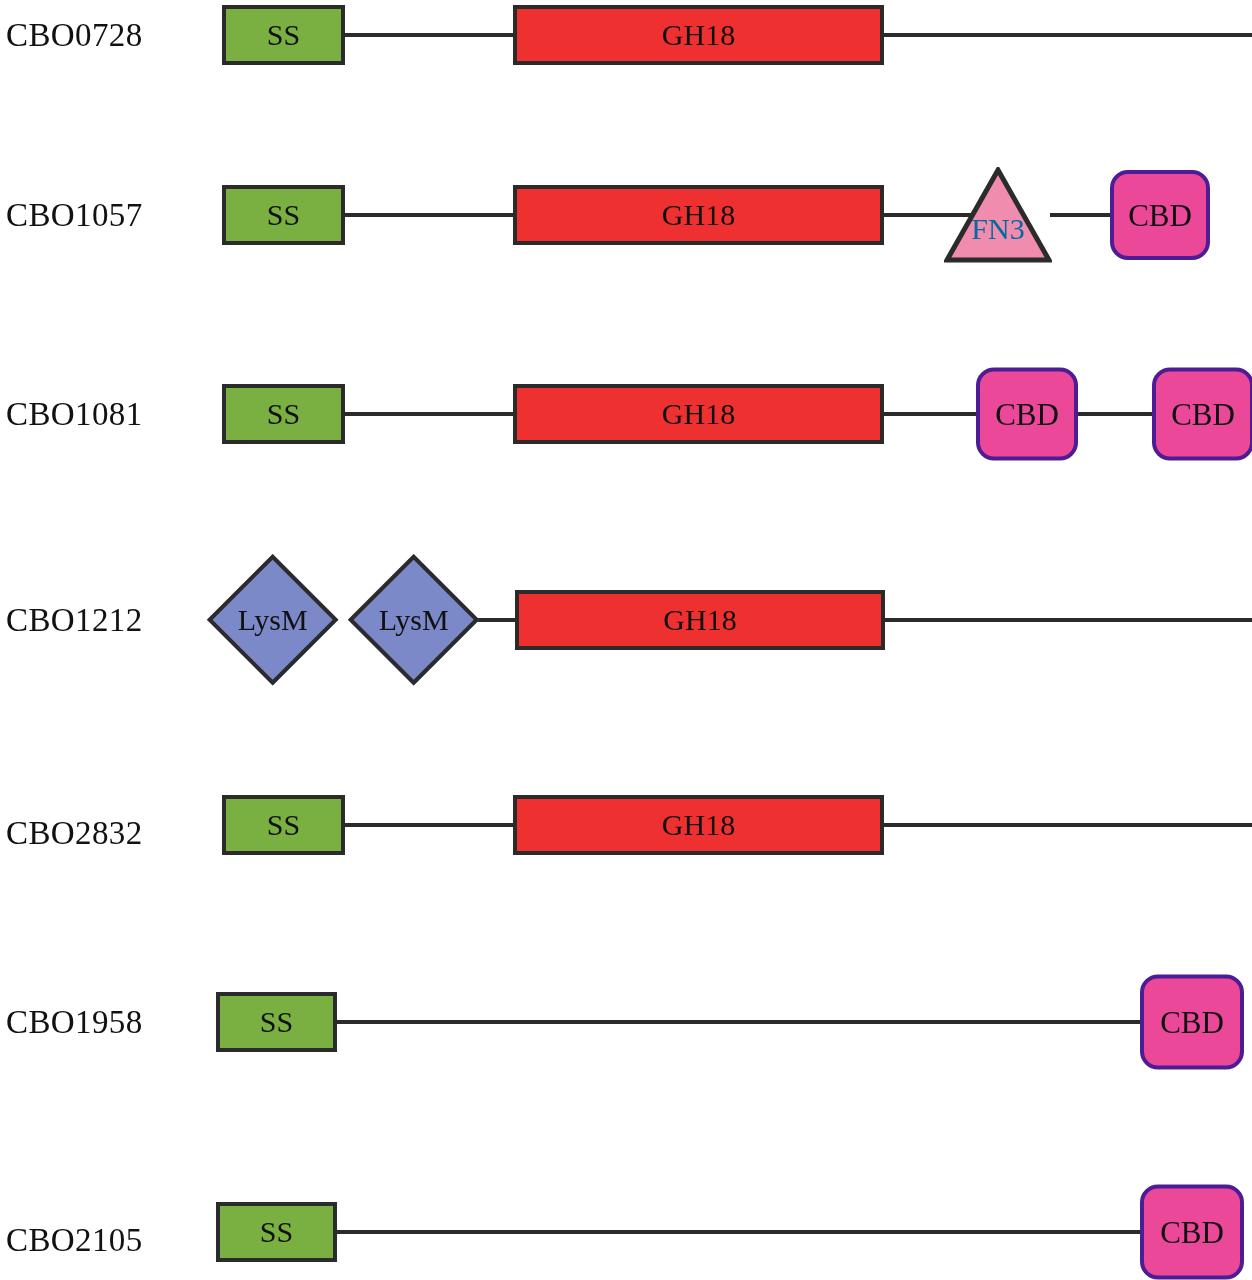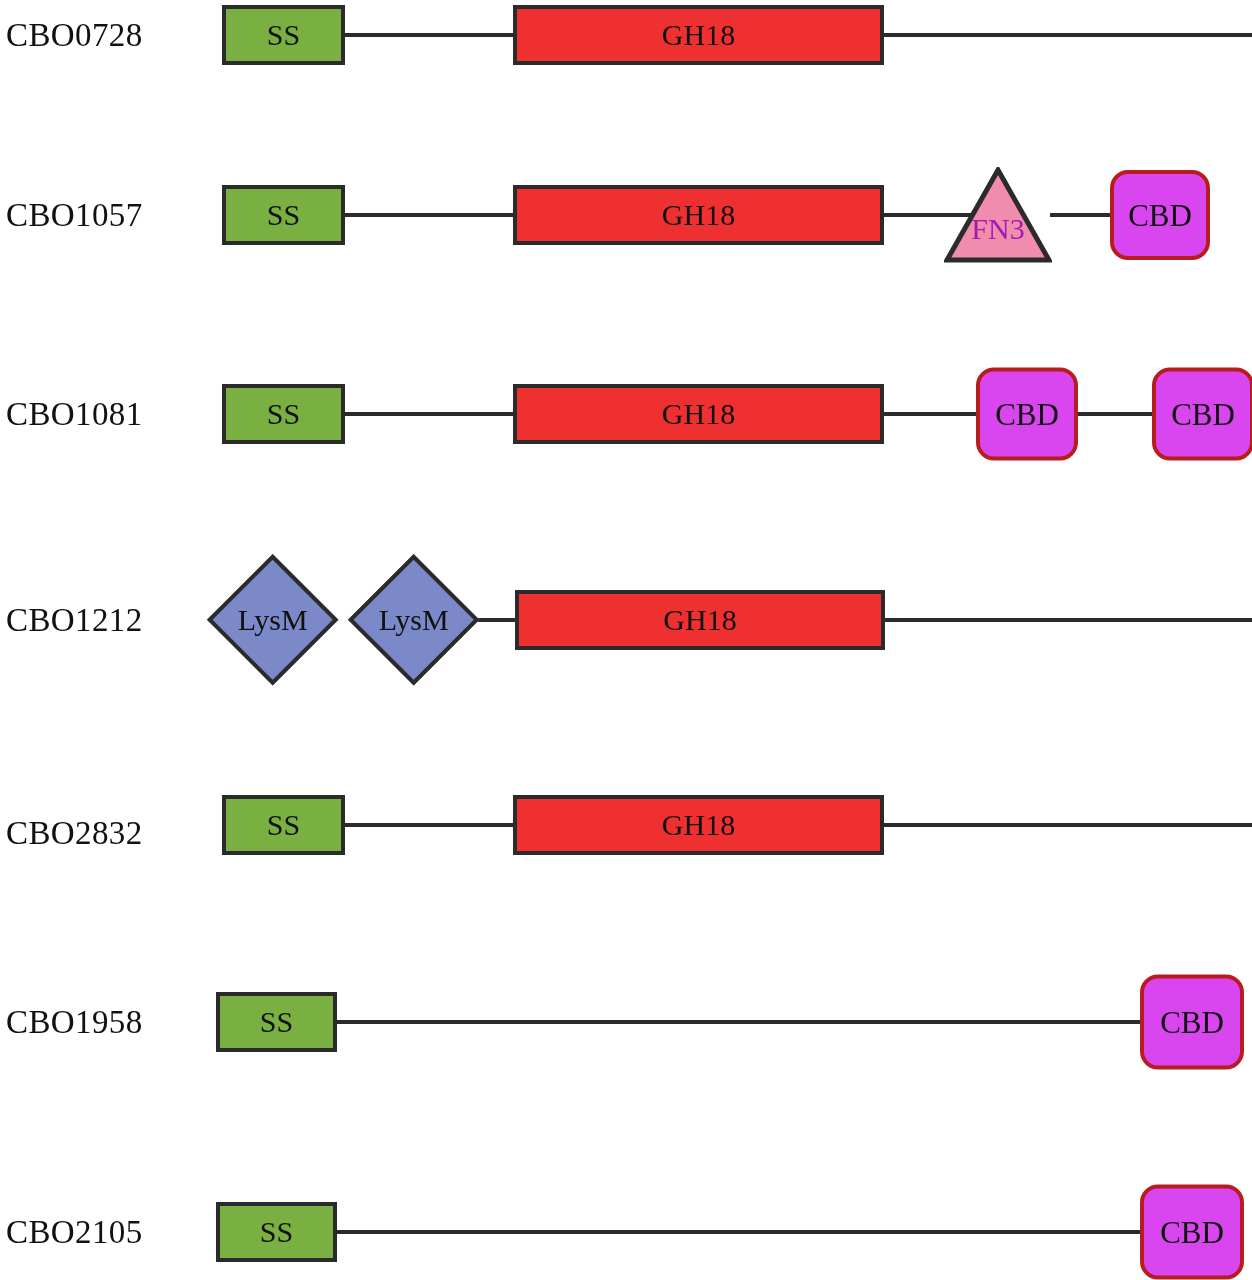--- a/index.html
+++ b/index.html
@@ -58,22 +58,22 @@
     border: 4px solid #2b2b2b;
     font-size: 30px;
     text-align: center;
   }
   .dom-gh18 {
     background: #ee3030;
     border: 4px solid #2b2b2b;
     font-size: 30px;
   }
   .dom-cbd {
-    background: #d946ef;
-    border: 4px solid #b91c1c;
+    background: #ec4899;
+    border: 4px solid #4c1d95;
     border-radius: 18px;
     font-size: 31px;
     align-items: center;
   }
   .dom-lysm {
     background: #7b89c8;
     border: 4px solid #2b2b2b;
     font-size: 30px;
     
   }
@@ -92,21 +92,21 @@
   }
   .dom-fn3 svg {
     position: absolute;
     left: 0;
     top: 0;
   }
   .fn3-label {
     position: relative;
     z-index: 2;
     font-size: 30px;
-    color: #a21caf;
+    color: #0369a1;
     transform: translateY(14px);
   }
 </style>
 </head>
 <body>
 
 <div id="figure">
     <div class="row" style="top: 35px;">
       <div class="gene-label" style="top: 0px;">CBO0728</div>
       <div class="backbone" style="left: 345px; width: 168px; top: 0px;"></div>
@@ -190,21 +190,21 @@
       <div class="gene-label" style="top: 0px;">CBO1958</div>
       <div class="backbone" style="left: 337px; width: 803px; top: 0px;"></div>
       <div class="domain dom-ss" style="left: 216px; top: 0px; width: 121px; height: 60px;">
         <span>SS</span>
       </div>
       <div class="domain dom-cbd" style="left: 1140px; top: 0px; width: 104px; height: 95px;">
         <span>CBD</span>
       </div>
     </div>
     <div class="row" style="top: 1232px;">
-      <div class="gene-label" style="top: 0px;">CBO2105</div>
+      <div class="gene-label" style="top: 8px;">CBO2105</div>
       <div class="backbone" style="left: 337px; width: 803px; top: 0px;"></div>
       <div class="domain dom-ss" style="left: 216px; top: 0px; width: 121px; height: 60px;">
         <span>SS</span>
       </div>
       <div class="domain dom-cbd" style="left: 1140px; top: 0px; width: 104px; height: 95px;">
         <span>CBD</span>
       </div>
     </div>
   </div>
 

